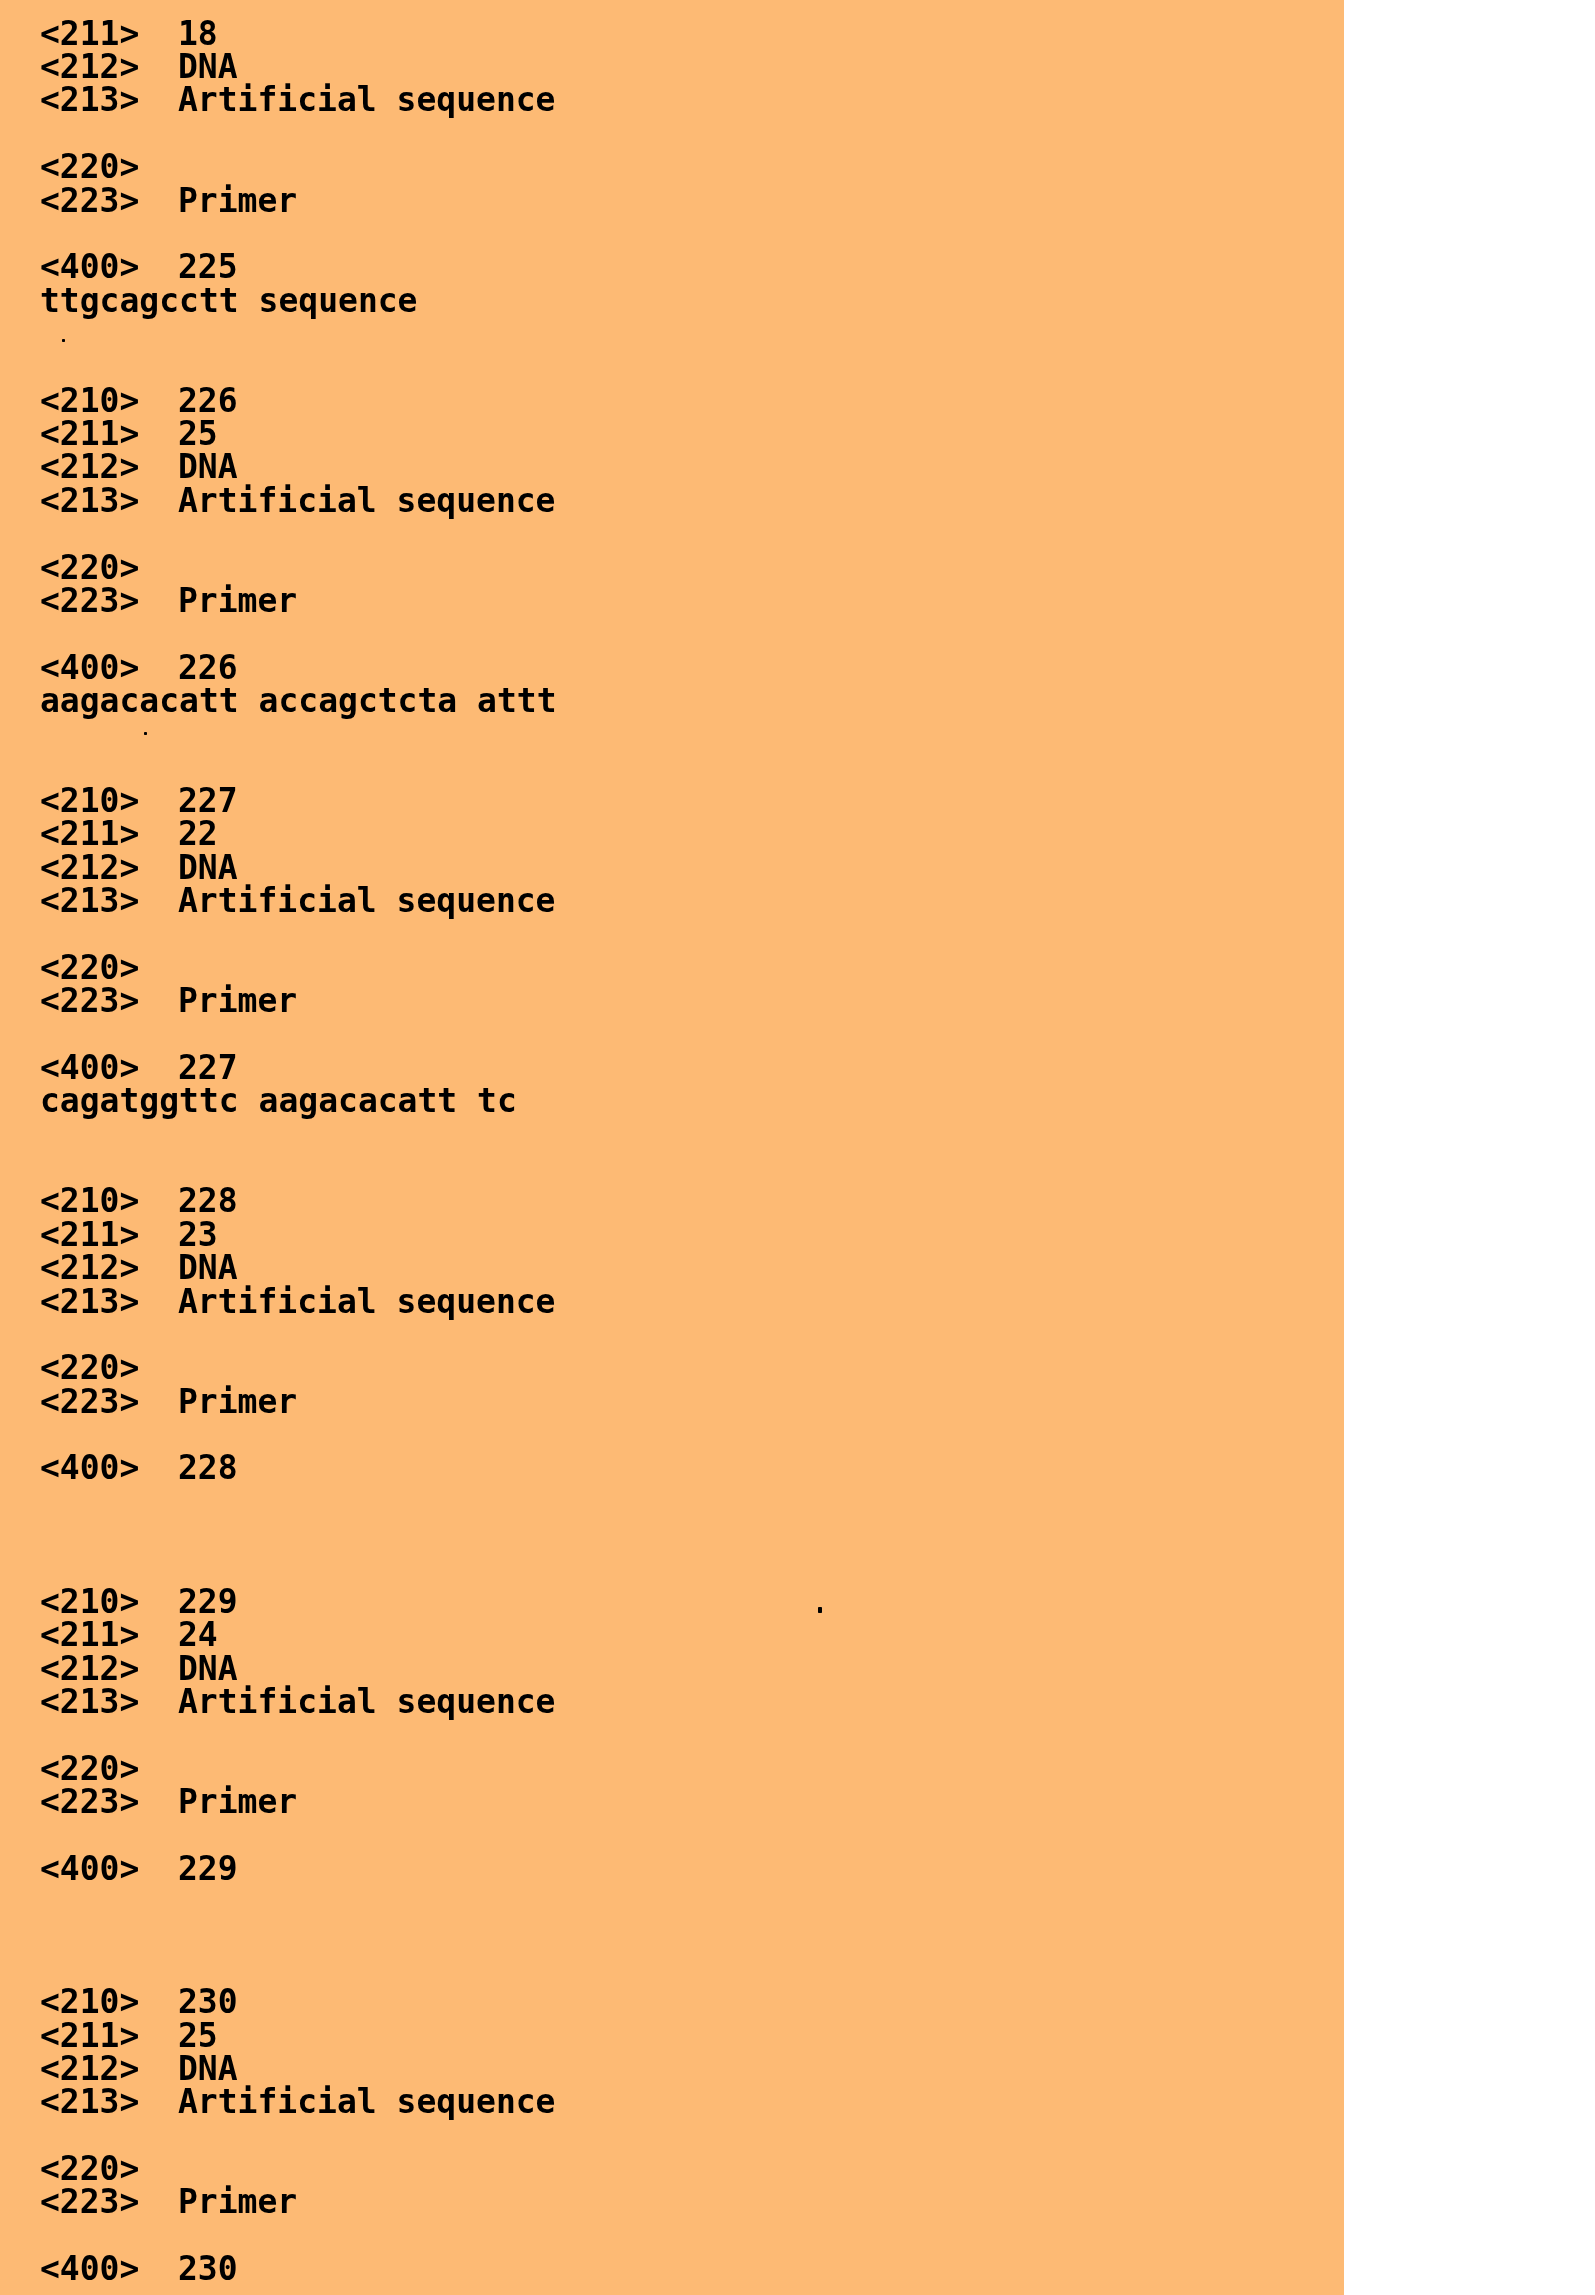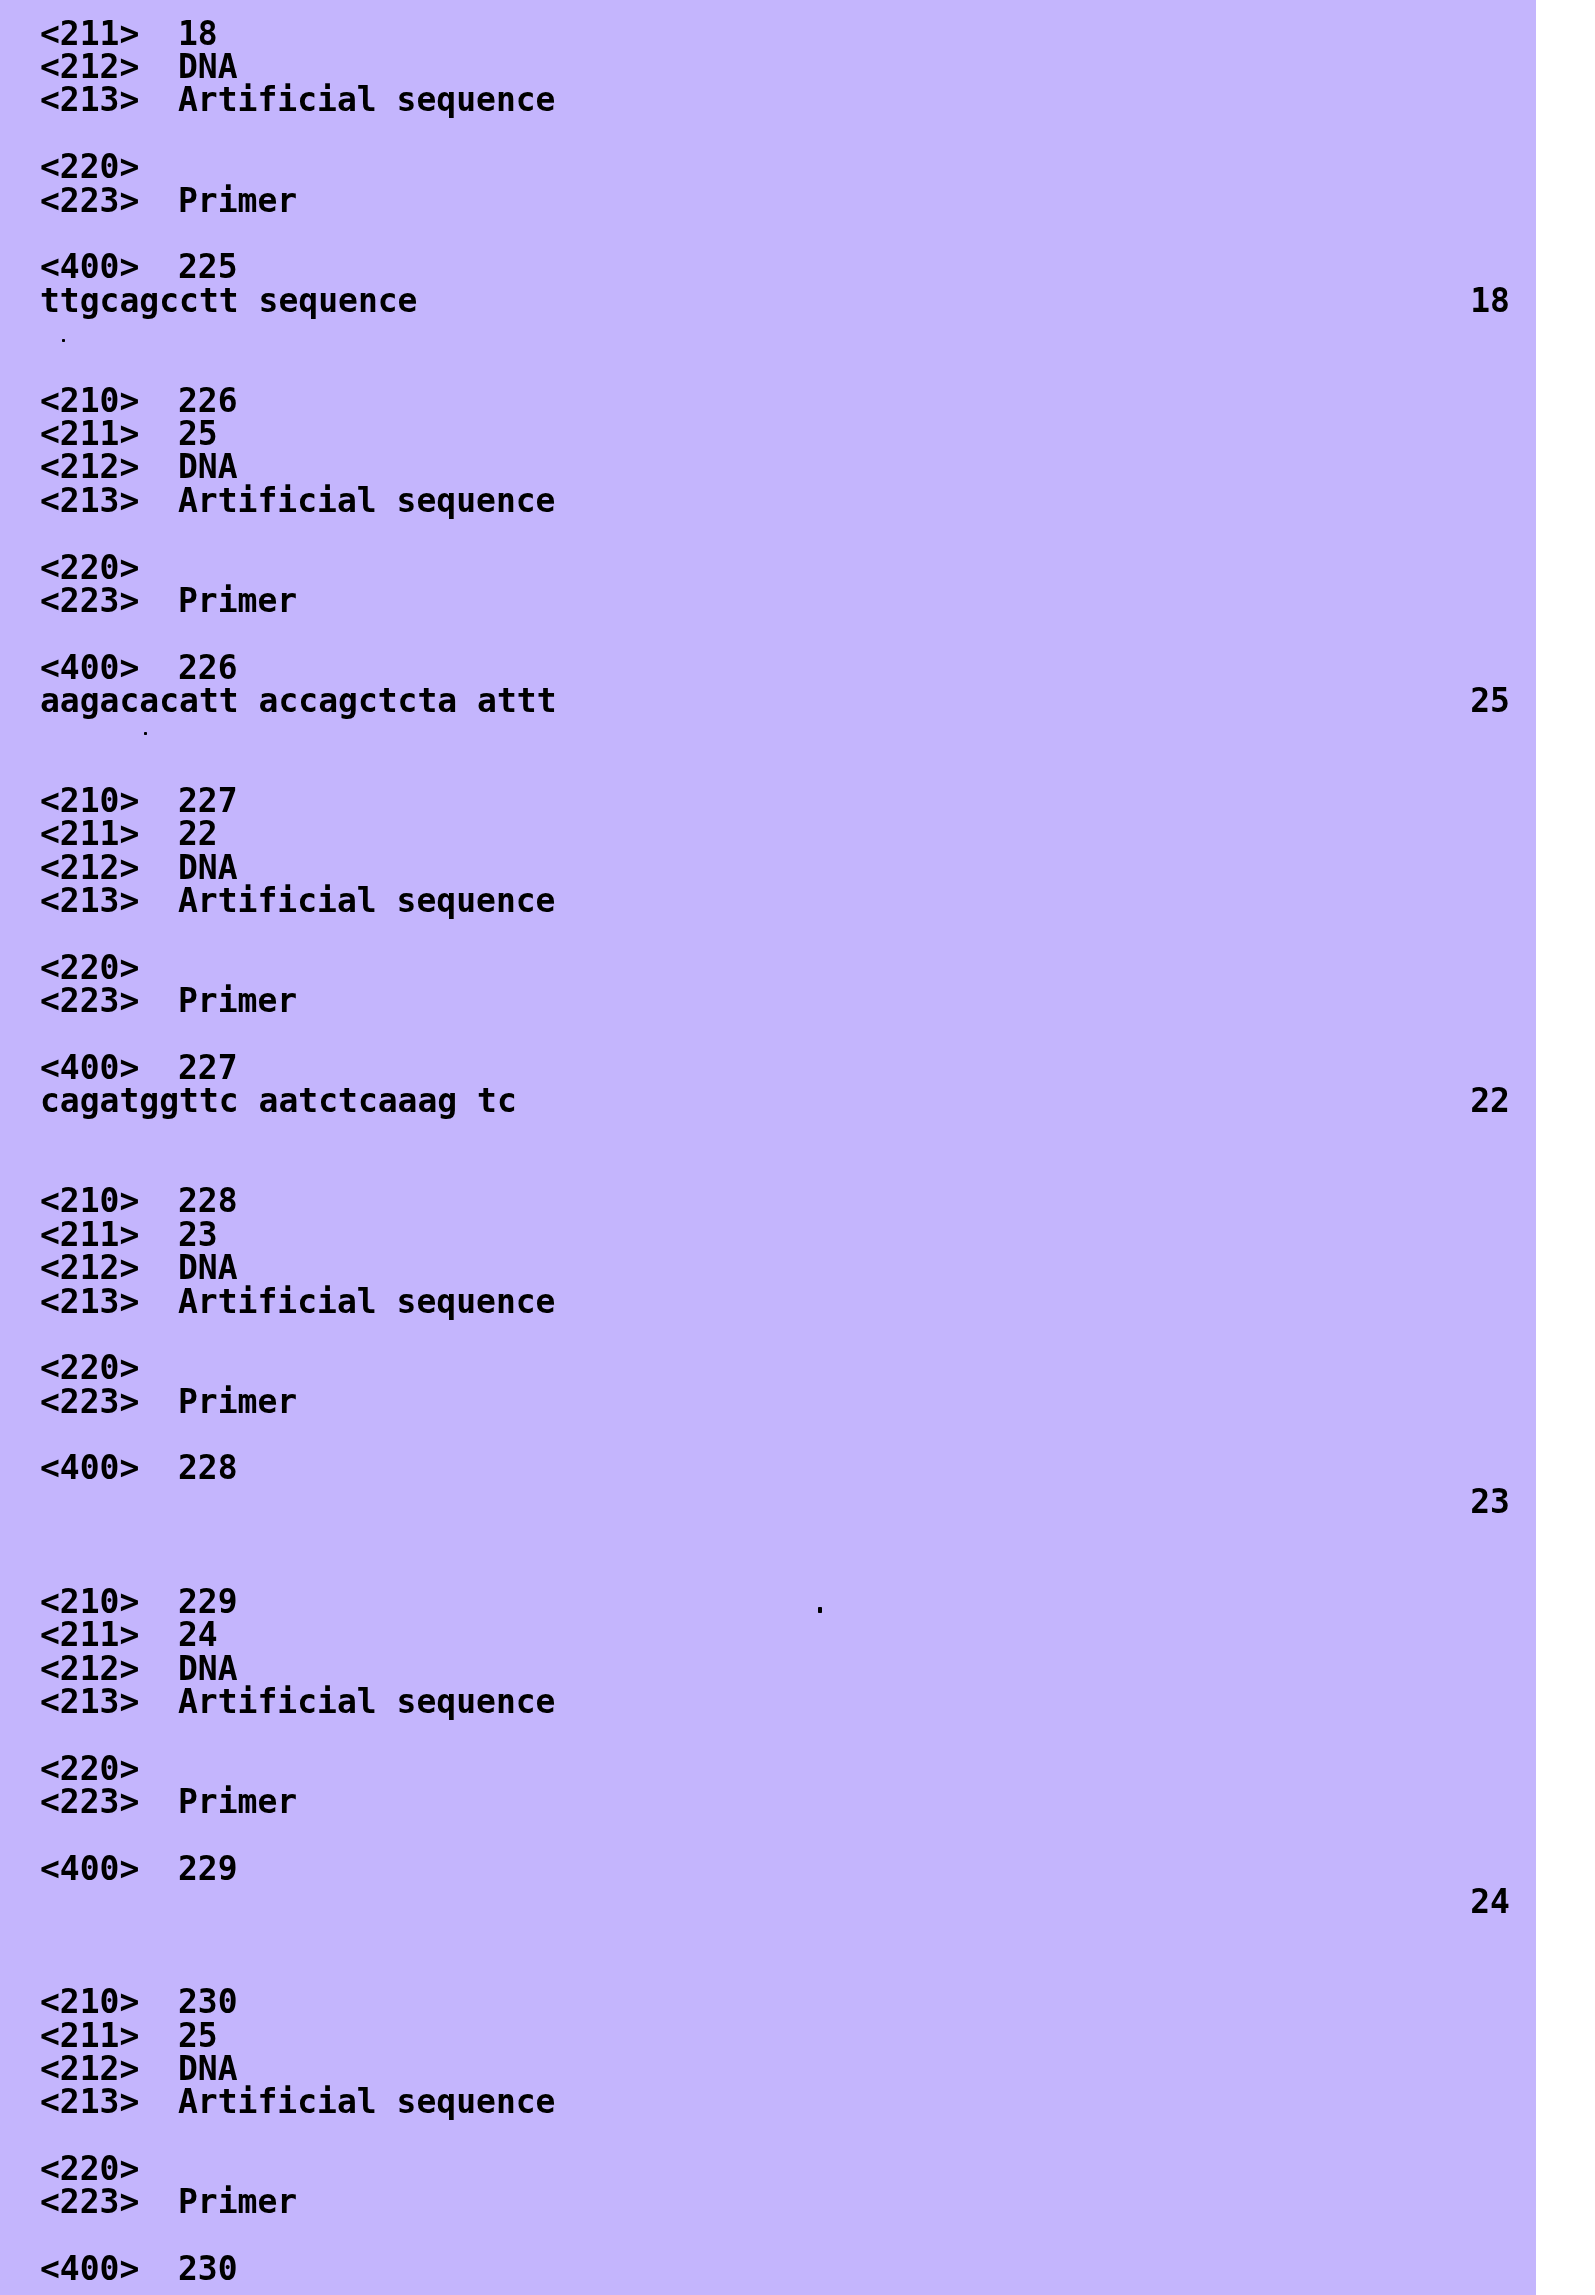--- a/index.html
+++ b/index.html
@@ -2,23 +2,23 @@
 <html style="font-size:13.3px"><head>
 <meta charset="utf-8">
 <style>
   html, body {
     margin: 0;
     padding: 0;
     background: #ffffff;
   }
   .page {
     position: relative;
-    width: 1536px;
+    width: 1344px;
     height: 2295px;
-    background: #c4b5fd;
+    background: #fdba74;
     overflow: hidden;
     font-family: "DejaVu Sans Mono", "Liberation Mono", monospace;
     font-weight: bold;
     font-size: 33px;
     line-height: 33px;
     color: #000000;
     -webkit-font-smoothing: none;
   }
   .row {
     position: absolute;
@@ -75,21 +75,21 @@
       <div class="row" style="top: 584px;"><span class="tag">&lt;223&gt;</span><span class="value">Primer</span></div>
       <div class="row" style="top: 651px;"><span class="tag">&lt;400&gt;</span><span class="value">226</span></div>
       <div class="row" style="top: 684px;"><span class="seq">aagacacatt accagctcta attt</span><span class="num">25</span></div>
       <div class="row" style="top: 784px;"><span class="tag">&lt;210&gt;</span><span class="value">227</span></div>
       <div class="row" style="top: 817px;"><span class="tag">&lt;211&gt;</span><span class="value">22</span></div>
       <div class="row" style="top: 851px;"><span class="tag">&lt;212&gt;</span><span class="value">DNA</span></div>
       <div class="row" style="top: 884px;"><span class="tag">&lt;213&gt;</span><span class="value">Artificial sequence</span></div>
       <div class="row" style="top: 951px;"><span class="tag">&lt;220&gt;</span></div>
       <div class="row" style="top: 984px;"><span class="tag">&lt;223&gt;</span><span class="value">Primer</span></div>
       <div class="row" style="top: 1051px;"><span class="tag">&lt;400&gt;</span><span class="value">227</span></div>
-      <div class="row" style="top: 1084px;"><span class="seq">cagatggttc aatctcaaag tc</span><span class="num">22</span></div>
+      <div class="row" style="top: 1084px;"><span class="seq">cagatggttc aagacacatt tc</span><span class="num">22</span></div>
       <div class="row" style="top: 1184px;"><span class="tag">&lt;210&gt;</span><span class="value">228</span></div>
       <div class="row" style="top: 1218px;"><span class="tag">&lt;211&gt;</span><span class="value">23</span></div>
       <div class="row" style="top: 1251px;"><span class="tag">&lt;212&gt;</span><span class="value">DNA</span></div>
       <div class="row" style="top: 1285px;"><span class="tag">&lt;213&gt;</span><span class="value">Artificial sequence</span></div>
       <div class="row" style="top: 1351px;"><span class="tag">&lt;220&gt;</span></div>
       <div class="row" style="top: 1385px;"><span class="tag">&lt;223&gt;</span><span class="value">Primer</span></div>
       <div class="row" style="top: 1451px;"><span class="tag">&lt;400&gt;</span><span class="value">228</span></div>
       <div class="row" style="top: 1485px;"><span class="num">23</span></div>
       <div class="row" style="top: 1585px;"><span class="tag">&lt;210&gt;</span><span class="value">229</span></div>
       <div class="row" style="top: 1618px;"><span class="tag">&lt;211&gt;</span><span class="value">24</span></div>

